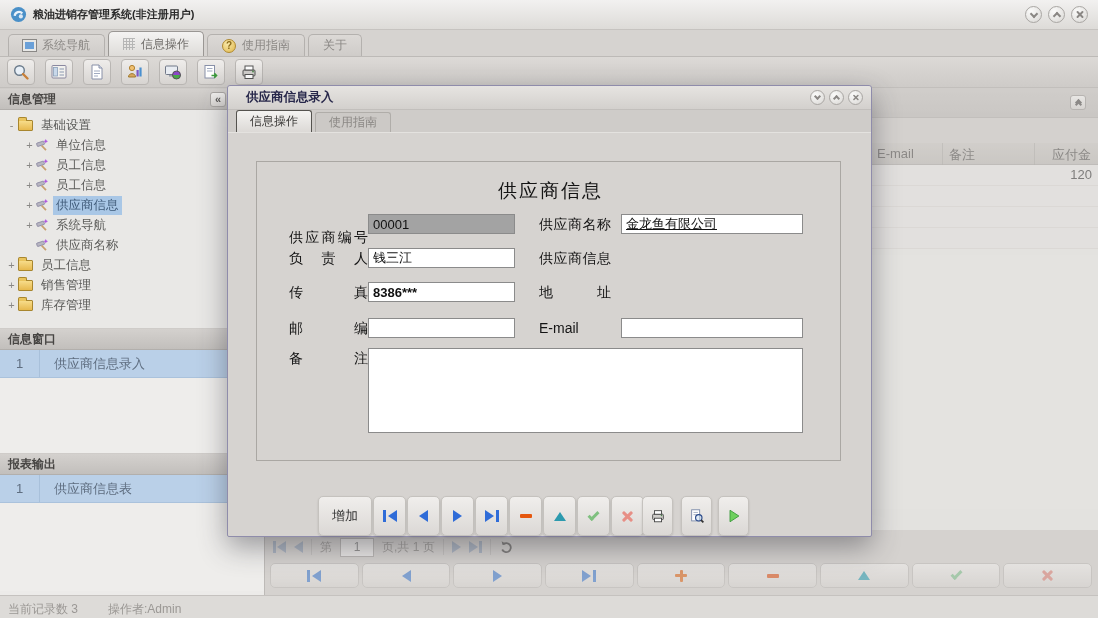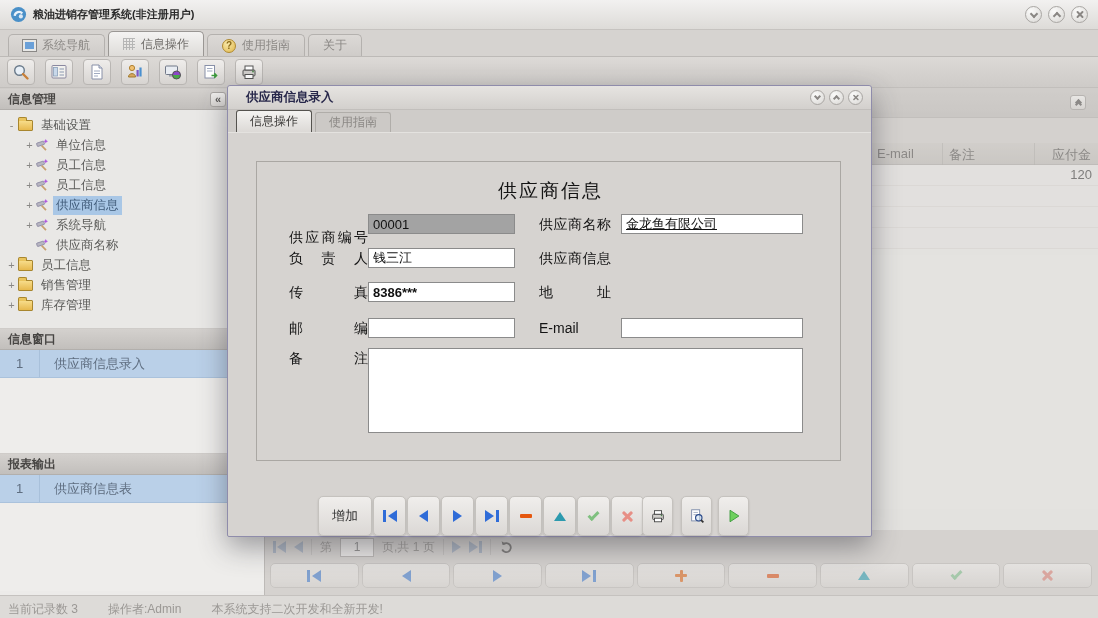--- a/index.html
+++ b/index.html
@@ -546,14 +546,13 @@
   <div class="dlg-toolbar-btn" style="left:490px;width:31px">
     <svg class="ic15" viewBox="0 0 18 18">
         <path d="M4.5 2.5 L14.5 9 L4.5 15.5 z" fill="#6ed05e" stroke="#3a9a3a"></path>
       </svg>
   </div>
 </div>
 
 <div class="statusbar">
   <span>当前记录数 3</span>
   <span>操作者:Admin</span>
-  <span>本系统支持二次开发和全新开发!</span>
 </div>
 
 </body></html>

